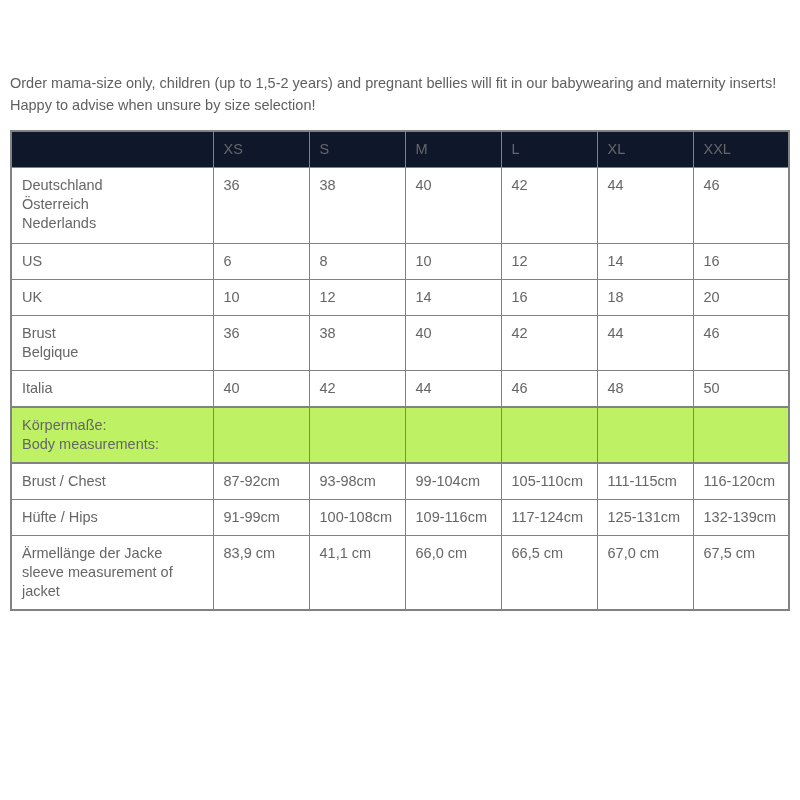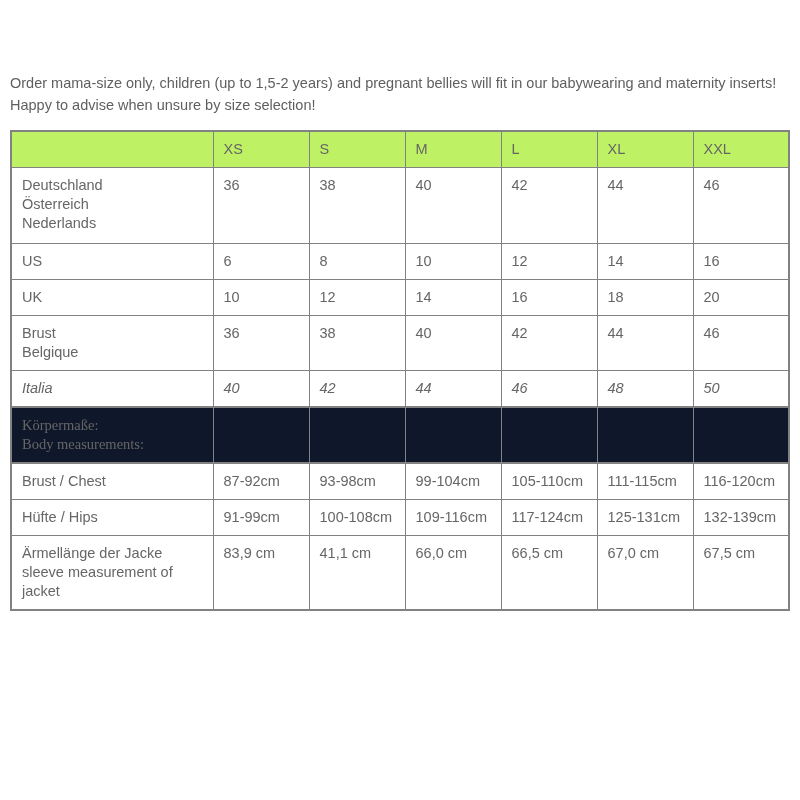--- a/index.html
+++ b/index.html
@@ -23,33 +23,33 @@
   table.size-table th,table.size-table td{
     border:1px solid #828282;
     font-weight:normal;text-align:left;vertical-align:top;
     padding:8px 6px 8px 10px;
     line-height:19px;
     white-space:pre-line;
     overflow:hidden;
   }
   table.size-table col.label-col{width:202px;}
   table.size-table col.size-col{width:96px;}
-  thead tr{height:34px;background:#bef264;}
+  thead tr{height:34px;background:#0f172a;}
   thead th{border-bottom:2px solid #828282;}
   tbody tr.row-0{height:76px;}
   tbody tr.row-1{height:35px;}
   tbody tr.row-2{height:35px;}
   tbody tr.row-3{height:55px;}
-  tbody tr.row-4{height:35px;font-style:italic;}
+  tbody tr.row-4{height:35px;}
   tbody tr.row-5{height:52px;}
   tbody tr.row-6{height:35px;}
   tbody tr.row-7{height:35px;}
   tbody tr.row-8{height:35px;}
   tbody tr.row-9{height:53px;}
-  tbody tr.section{background:#0f172a;font-family:Liberation Serif, serif;}
+  tbody tr.section{background:#bef264;}
   tbody tr.section th,tbody tr.section td{border-top:2px solid #828282;border-bottom:2px solid #828282;}
 </style>
 </head>
 <body>
 
 <div class="page">
   <p class="intro">Order mama-size only, children (up to 1,5-2 years) and pregnant bellies will fit in our babywearing and maternity inserts! Happy to advise when unsure by size selection!</p>
   <table class="size-table">
     <colgroup>
       <col class="label-col">

